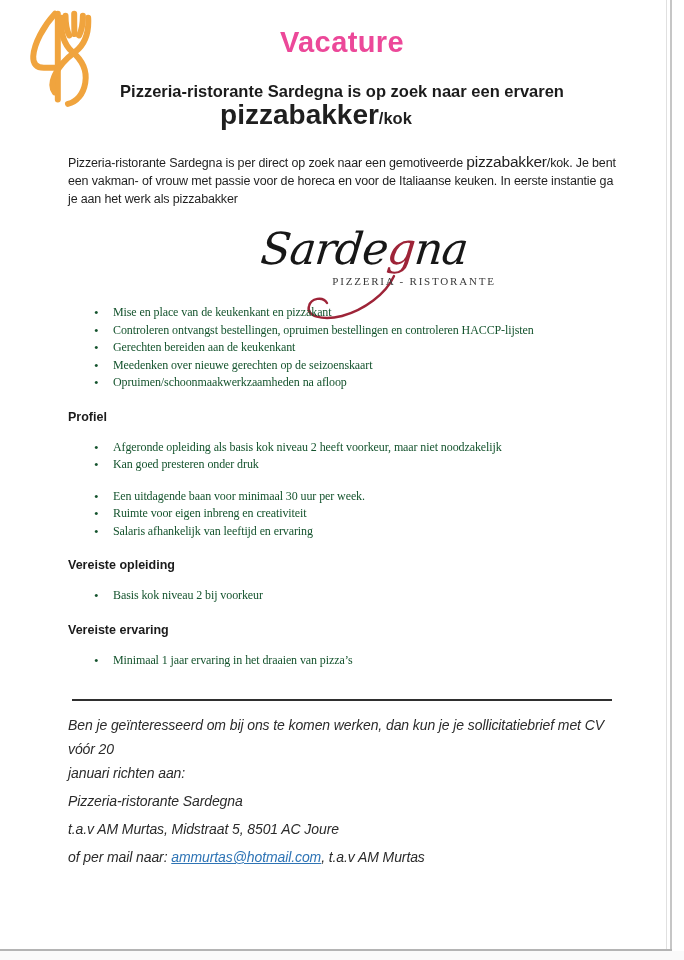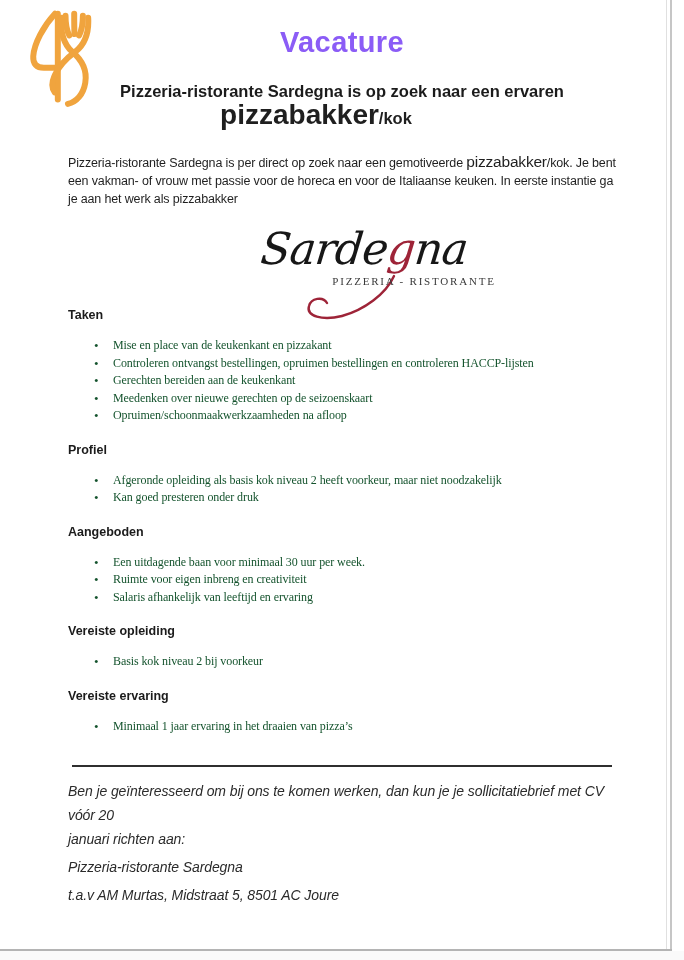--- a/index.html
+++ b/index.html
@@ -5,21 +5,21 @@
   html, body { margin:0; padding:0; background:#ffffff; }
   .page {
     position:relative; width:684px; height:960px; overflow:hidden;
     background:#ffffff; color:#1f1f1f;
     font-family:"Liberation Sans", sans-serif;
   }
   
   .cutlery { position:absolute; left:14px; top:8px; width:78px; height:106px; }
 
   
-  .title { margin:26px 0 0; text-align:center; font-size:29px; font-weight:bold; letter-spacing:0.4px; color:#8b5cf6; }
+  .title { margin:26px 0 0; text-align:center; font-size:29px; font-weight:bold; letter-spacing:0.4px; color:#ec4899; }
   .subtitle { margin-top:23px; text-align:center; font-size:16.5px; font-weight:bold; color:#1b1b1b; }
   .role-line { margin-top:-2px; text-align:center; transform:translateX(-26px); }
   .role-big { font-size:28px; font-weight:bold; }
   .role-small { font-size:16.5px; font-weight:bold; }
 
   
   .intro { margin:22px 60px 13px 68px; font-size:12.5px; line-height:18px; letter-spacing:-0.15px; }
   .intro-big { font-size:15.5px; letter-spacing:-0.2px; }
 
   
@@ -80,36 +80,34 @@
   <div class="brand">
     <div class="brand-script"><span>Sarde</span><span class="brand-g">g</span><span>na</span></div>
     <svg class="swash" viewBox="0 0 112 48" fill="none" stroke="#9e2438" stroke-width="2.4" stroke-linecap="round">
       <path d="M108 2 C100 20 78 36 56 42 C36 47 20 42 23 32 C25 24 37 22 41 29"></path>
     </svg>
     <div class="brand-tagline">PIZZERIA - RISTORANTE</div>
   </div>
 
   <div class="sections">
 
-    <h3 class="sec-heading">Taken</h3>
     <ul class="sec-list">
       <li class="sec-item">Mise en place van de keukenkant en pizzakant</li>
       <li class="sec-item">Controleren ontvangst bestellingen, opruimen bestellingen en controleren HACCP-lijsten</li>
       <li class="sec-item">Gerechten bereiden aan de keukenkant</li>
       <li class="sec-item">Meedenken over nieuwe gerechten op de seizoenskaart</li>
       <li class="sec-item">Opruimen/schoonmaakwerkzaamheden na afloop</li>
     </ul>
 
     <h3 class="sec-heading">Profiel</h3>
     <ul class="sec-list">
       <li class="sec-item">Afgeronde opleiding als basis kok niveau 2 heeft voorkeur, maar niet noodzakelijk</li>
       <li class="sec-item">Kan goed presteren onder druk</li>
     </ul>
 
-    <h3 class="sec-heading">Aangeboden</h3>
     <ul class="sec-list">
       <li class="sec-item">Een uitdagende baan voor minimaal 30 uur per week.</li>
       <li class="sec-item">Ruimte voor eigen inbreng en creativiteit</li>
       <li class="sec-item">Salaris afhankelijk van leeftijd en ervaring</li>
     </ul>
 
     <h3 class="sec-heading">Vereiste opleiding</h3>
     <ul class="sec-list">
       <li class="sec-item">Basis kok niveau 2 bij voorkeur</li>
     </ul>
@@ -123,20 +121,21 @@
 
   <hr class="rule">
 
   <div class="footer">
     <p>
       <span style="display:block">Ben je geïnteresseerd om bij ons te komen werken, dan kun je je sollicitatiebrief met CV vóór 20</span>
       <span style="display:block">januari richten aan:</span>
     </p>
     <p>Pizzeria-ristorante Sardegna</p>
     <p>t.a.v AM Murtas, Midstraat 5, 8501 AC Joure</p>
+    <p><span>of per mail naar: </span><a class="mail-link">ammurtas@hotmail.com</a><span>, t.a.v AM Murtas</span></p>
   </div>
 
   <div class="edge-v1"></div>
   <div class="edge-v2"></div>
   <div class="edge-b"></div>
   <div class="edge-b2"></div>
 
 </div>
 
 </body></html>

